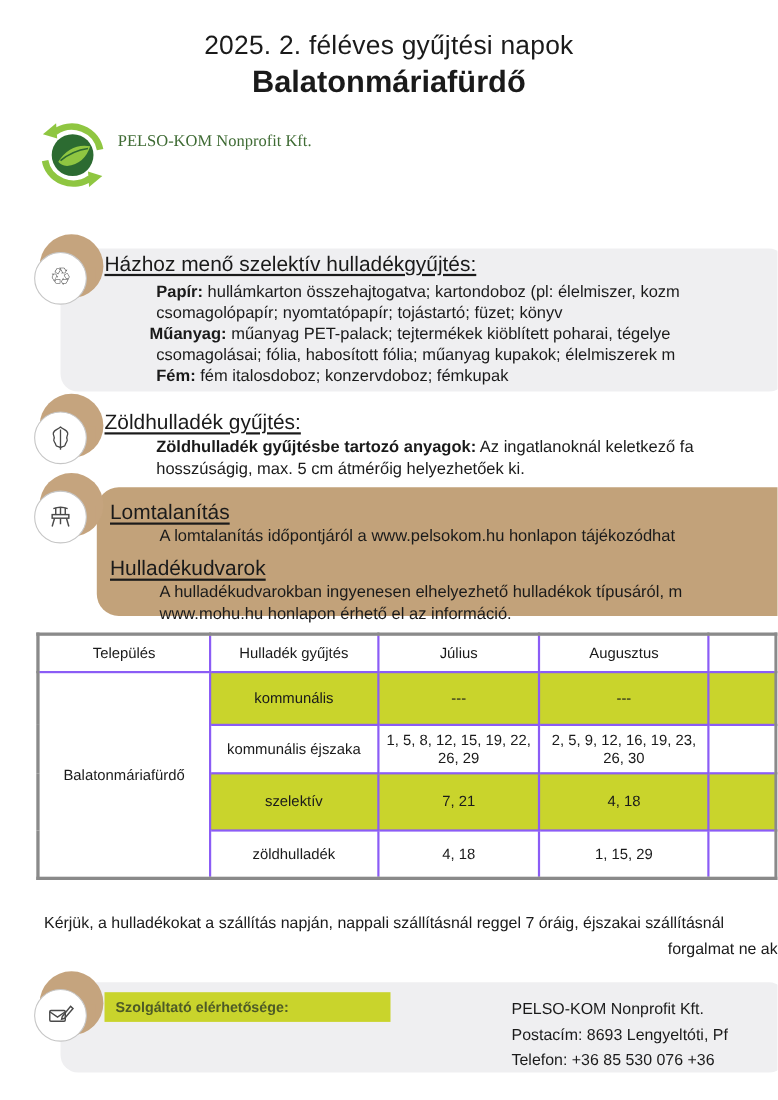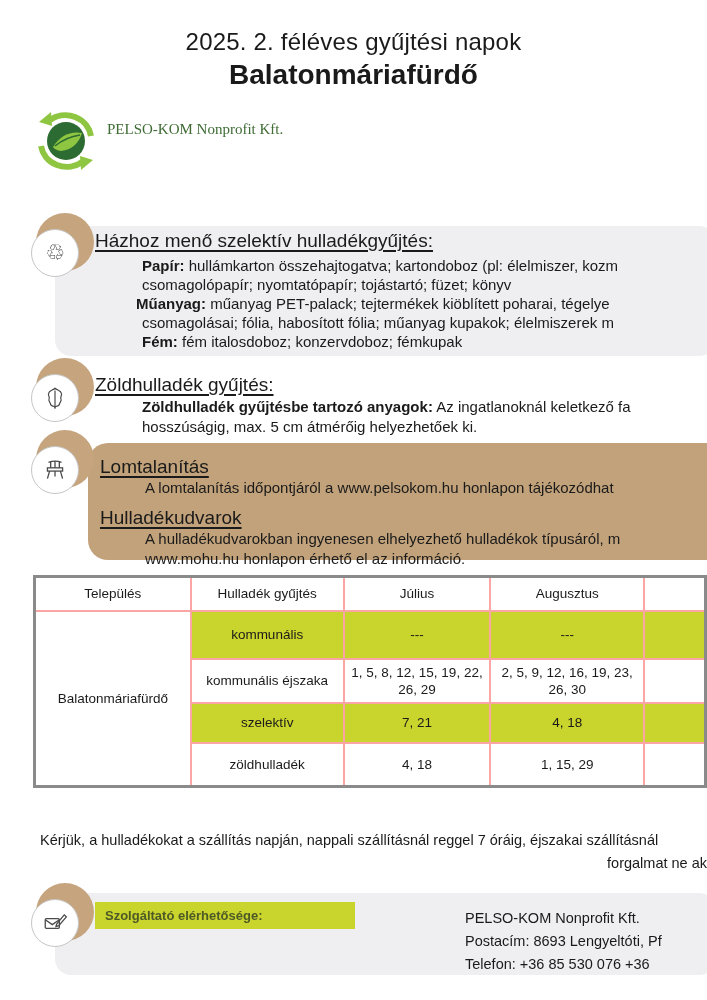--- a/index.html
+++ b/index.html
@@ -42,25 +42,25 @@
   .l1d{top:313px;left:142px;} .l1e{top:332px;left:142px;}
   .h2pos{top:374px;left:95px;}
   .l2a{top:397px;left:142px;} .l2b{top:417px;left:142px;}
   .h3pos{top:456px;left:100px;}
   .l3a{top:478px;left:145px;}
   .h4pos{top:507px;left:100px;}
   .l4a{top:529px;left:145px;} .l4b{top:549px;left:145px;}
 
   
   .tbl{top:575px;left:33px;border-collapse:collapse;table-layout:fixed;z-index:4;}
-  .tbl th,.tbl td{border:2px solid #fca5a5;text-align:center;vertical-align:middle;
+  .tbl th,.tbl td{border:2px solid #8b5cf6;text-align:center;vertical-align:middle;
                   font-size:13.5px;font-weight:normal;padding:2px 4px;line-height:17px;background:#fff;}
   .tbl{border:3px solid #8a8a8a;}
   .c-settle{width:152px;} .c-type{width:155px;} .c-m1{width:155px;} .c-m2{width:158px;} .c-cut{width:60px;}
-  .r-hdr{height:34px;} .r-0{height:48px;} .r-1{height:44px;} .r-2{height:40px;} .r-3{height:44px;}
+  .r-hdr{height:34px;} .r-0{height:48px;} .r-1{height:44px;} .r-2{height:52px;} .r-3{height:44px;}
   .tbl td.hl{background:#c9d42c;}
   .settlement-cell{background:#fff !important;font-size:14px;}
 
   
   .note1{top:832px;left:40px;font-size:14.5px;}
   .note2{top:855px;right:0;font-size:14.5px;text-align:right;}
 
   
   .contact-high{top:902px;left:95px;width:260px;height:27px;background:#c9d42c;z-index:6;
                 display:flex;align-items:center;padding-left:10px;box-sizing:border-box;}

